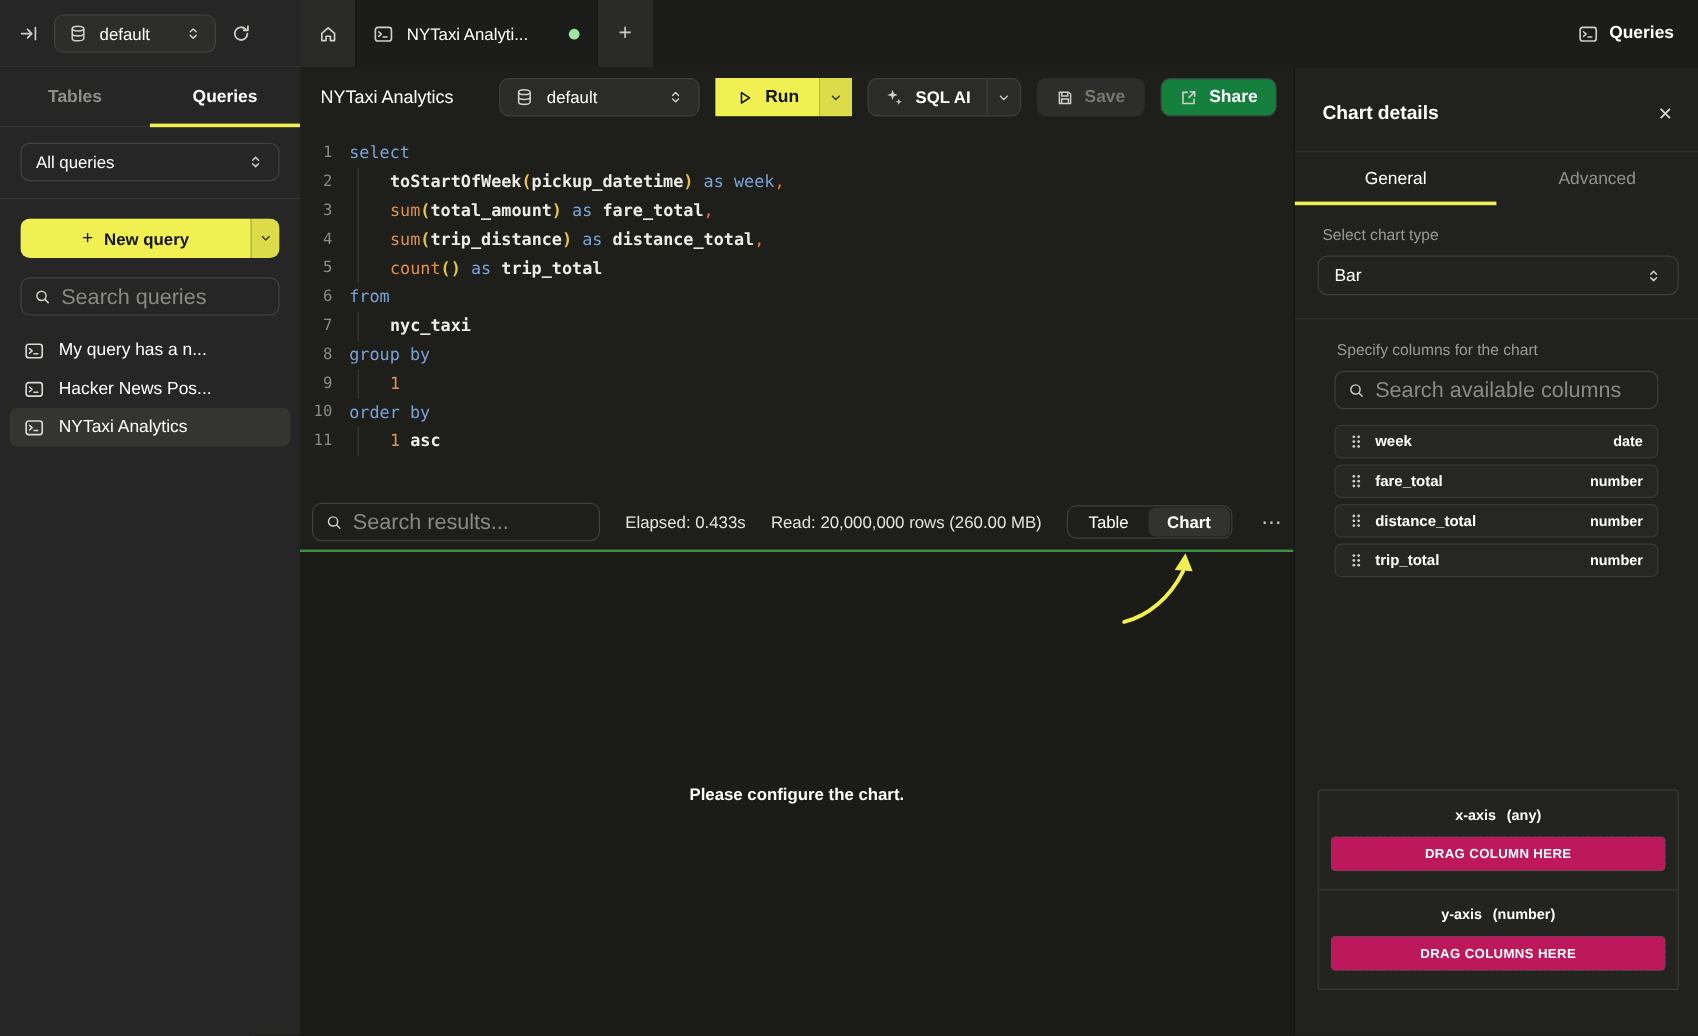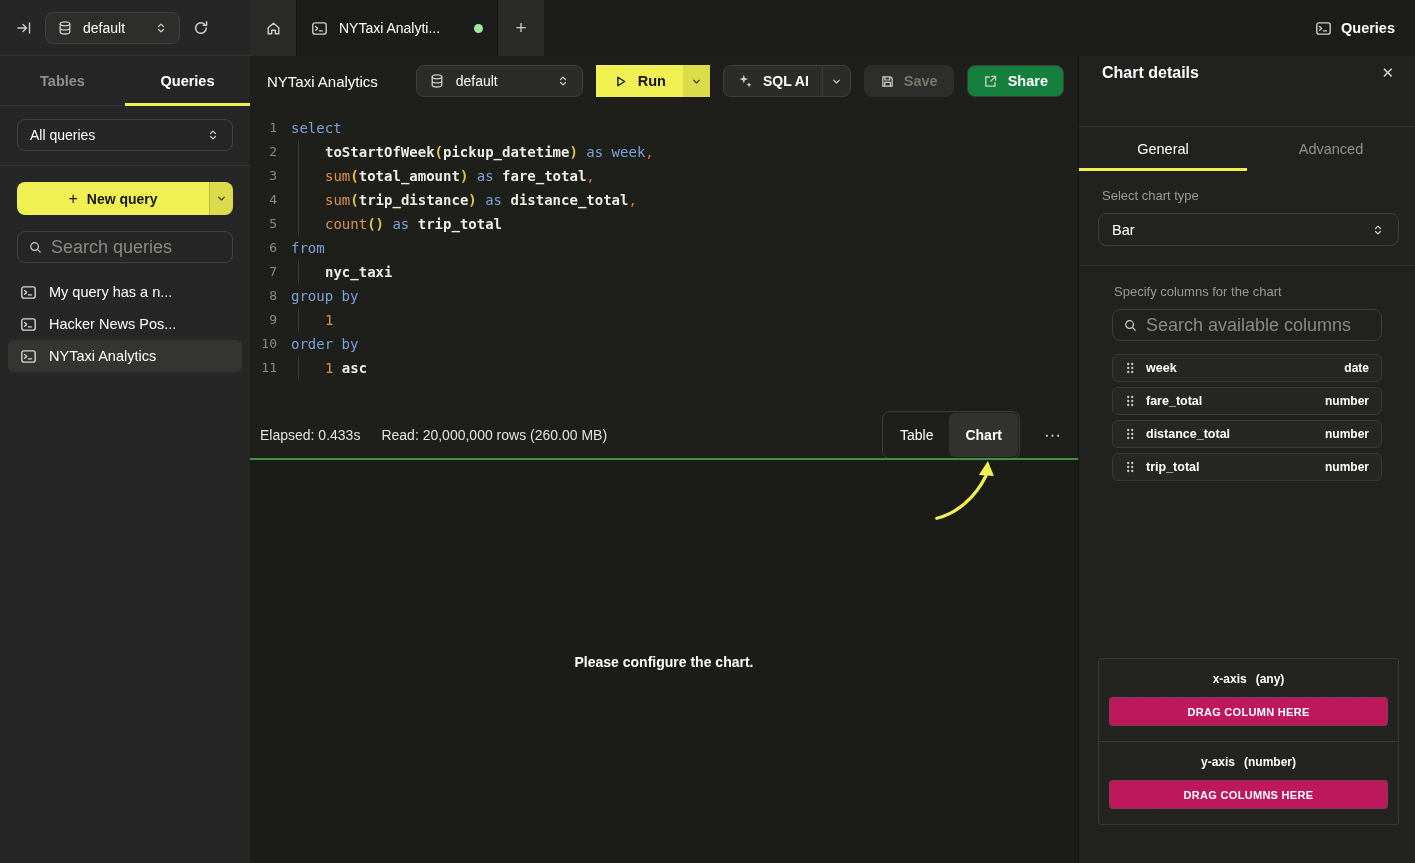--- a/index.html
+++ b/index.html
@@ -74,35 +74,35 @@
   .tok-fn { color:#DE9150; }
   .tok-id { color:#EDEDE6; font-weight:bold; }
   .tok-pa { color:#E5C545; font-weight:bold; }
   .tok-pu { color:#DE7A45; }
   .tok-nu { color:#DE9150; }
 
   
   .results-bar { height:46px; flex:none; display:flex; align-items:center; gap:21px; padding:0 13px 0 10px; }
   .res-search { width:240px; height:32px; border:1px solid #3e3e3c; border-radius:8px; display:flex; align-items:center; gap:8px; padding:0 10px; color:#8a8a84; flex:none; }
   .res-stat { color:#e4e4dc; font-size:14px; white-space:nowrap; }
-  .view-toggle { margin-left:auto; height:48px; border:1px solid #3e3e3c; border-radius:8px; display:flex; padding:1px; }
+  .view-toggle { margin-left:auto; height:28px; border:1px solid #3e3e3c; border-radius:8px; display:flex; padding:1px; }
   .vt-seg { padding:0 16px; display:flex; align-items:center; color:#fff; font-size:14px; border-radius:6px; cursor:pointer; }
   .vt-seg.active { background:#32322f; font-weight:600; }
   .more-btn { color:#c9c9c2; font-size:17px; letter-spacing:1px; cursor:pointer; padding:0 3px; }
 
   .green-line { height:2px; flex:none; background:#3F9143; }
 
   
   .chart-area { flex:1; background:#1b1b17; position:relative; min-height:0; }
   .chart-msg { position:absolute; left:50%; top:194px; transform:translateX(-50%); font-weight:700; font-size:14px; color:#fff; white-space:nowrap; }
   .arrow-svg { position:absolute; left:0; top:0; width:100%; height:100%; pointer-events:none; }
 
   
   .panel { width:337px; flex:none; background:#212120; border-left:1px solid #151513; display:flex; flex-direction:column; }
-  .panel-header { height:70px; flex:none; display:flex; padding:8px 21px 0 23px; }
+  .panel-header { height:70px; flex:none; display:flex; align-items:center; padding:8px 21px 0 23px; }
   .panel-title { flex:1; font-size:16px; font-weight:700; color:#fff; }
   .close-btn { color:#d5d5d0; font-size:15px; cursor:pointer; }
   .panel-tabs { height:45px; flex:none; display:flex; border-top:1px solid #34342f; }
   .p-tab { flex:1; display:flex; align-items:center; justify-content:center; color:#92928c; font-size:14.5px; position:relative; cursor:pointer; }
   .p-tab.active { color:#fff; font-weight:500; }
   .p-tab .underline { position:absolute; left:0; right:0; bottom:0; height:3px; background:#F0F052; }
   .panel-body { flex:1; display:flex; flex-direction:column; padding-top:17px; min-height:0; }
   .p-label { color:#9a9a94; font-size:13px; margin:0 23px 10px; }
   .type-select { margin:0 16px 0 19px; height:33px; background:#232321; border:1px solid #3e3e3c; border-radius:8px; display:flex; align-items:center; justify-content:space-between; padding:0 13px; color:#fff; font-size:14.5px; cursor:pointer; }
   .p-divider { border-bottom:1px solid #2e2e2a; margin-top:19px; }
@@ -381,20 +381,28 @@
           <div class="code-line"><span class="ln-num">5</span><span class="indent"></span><span class="tok-fn">count</span><span class="tok-pa">()</span><span class="tok-kw"> as </span><span class="tok-id">trip_total</span></div>
           <div class="code-line"><span class="ln-num">6</span><span class="tok-kw">from</span></div>
           <div class="code-line"><span class="ln-num">7</span><span class="indent"></span><span class="tok-id">nyc_taxi</span></div>
           <div class="code-line"><span class="ln-num">8</span><span class="tok-kw">group by</span></div>
           <div class="code-line"><span class="ln-num">9</span><span class="indent"></span><span class="tok-nu">1</span></div>
           <div class="code-line"><span class="ln-num">10</span><span class="tok-kw">order by</span></div>
           <div class="code-line"><span class="ln-num">11</span><span class="indent"></span><span class="tok-nu">1</span><span class="tok-id"> asc</span></div>
         </div>
 
       <div class="results-bar">
+        <div class="res-search">
+          <span class="icon-btn">
+              <svg width="15" height="15" viewBox="0 0 16 16">
+                <use href="#i-search"></use>
+              </svg>
+            </span>
+          <input placeholder="Search results..." style="">
+        </div>
         <span class="res-stat">Elapsed: 0.433s</span>
         <span class="res-stat">Read: 20,000,000 rows (260.00 MB)</span>
         <div class="view-toggle">
           <div class="vt-seg">
               <span>Table</span>
             </div>
           <div class="vt-seg active">
               <span>Chart</span>
             </div>
         </div>

